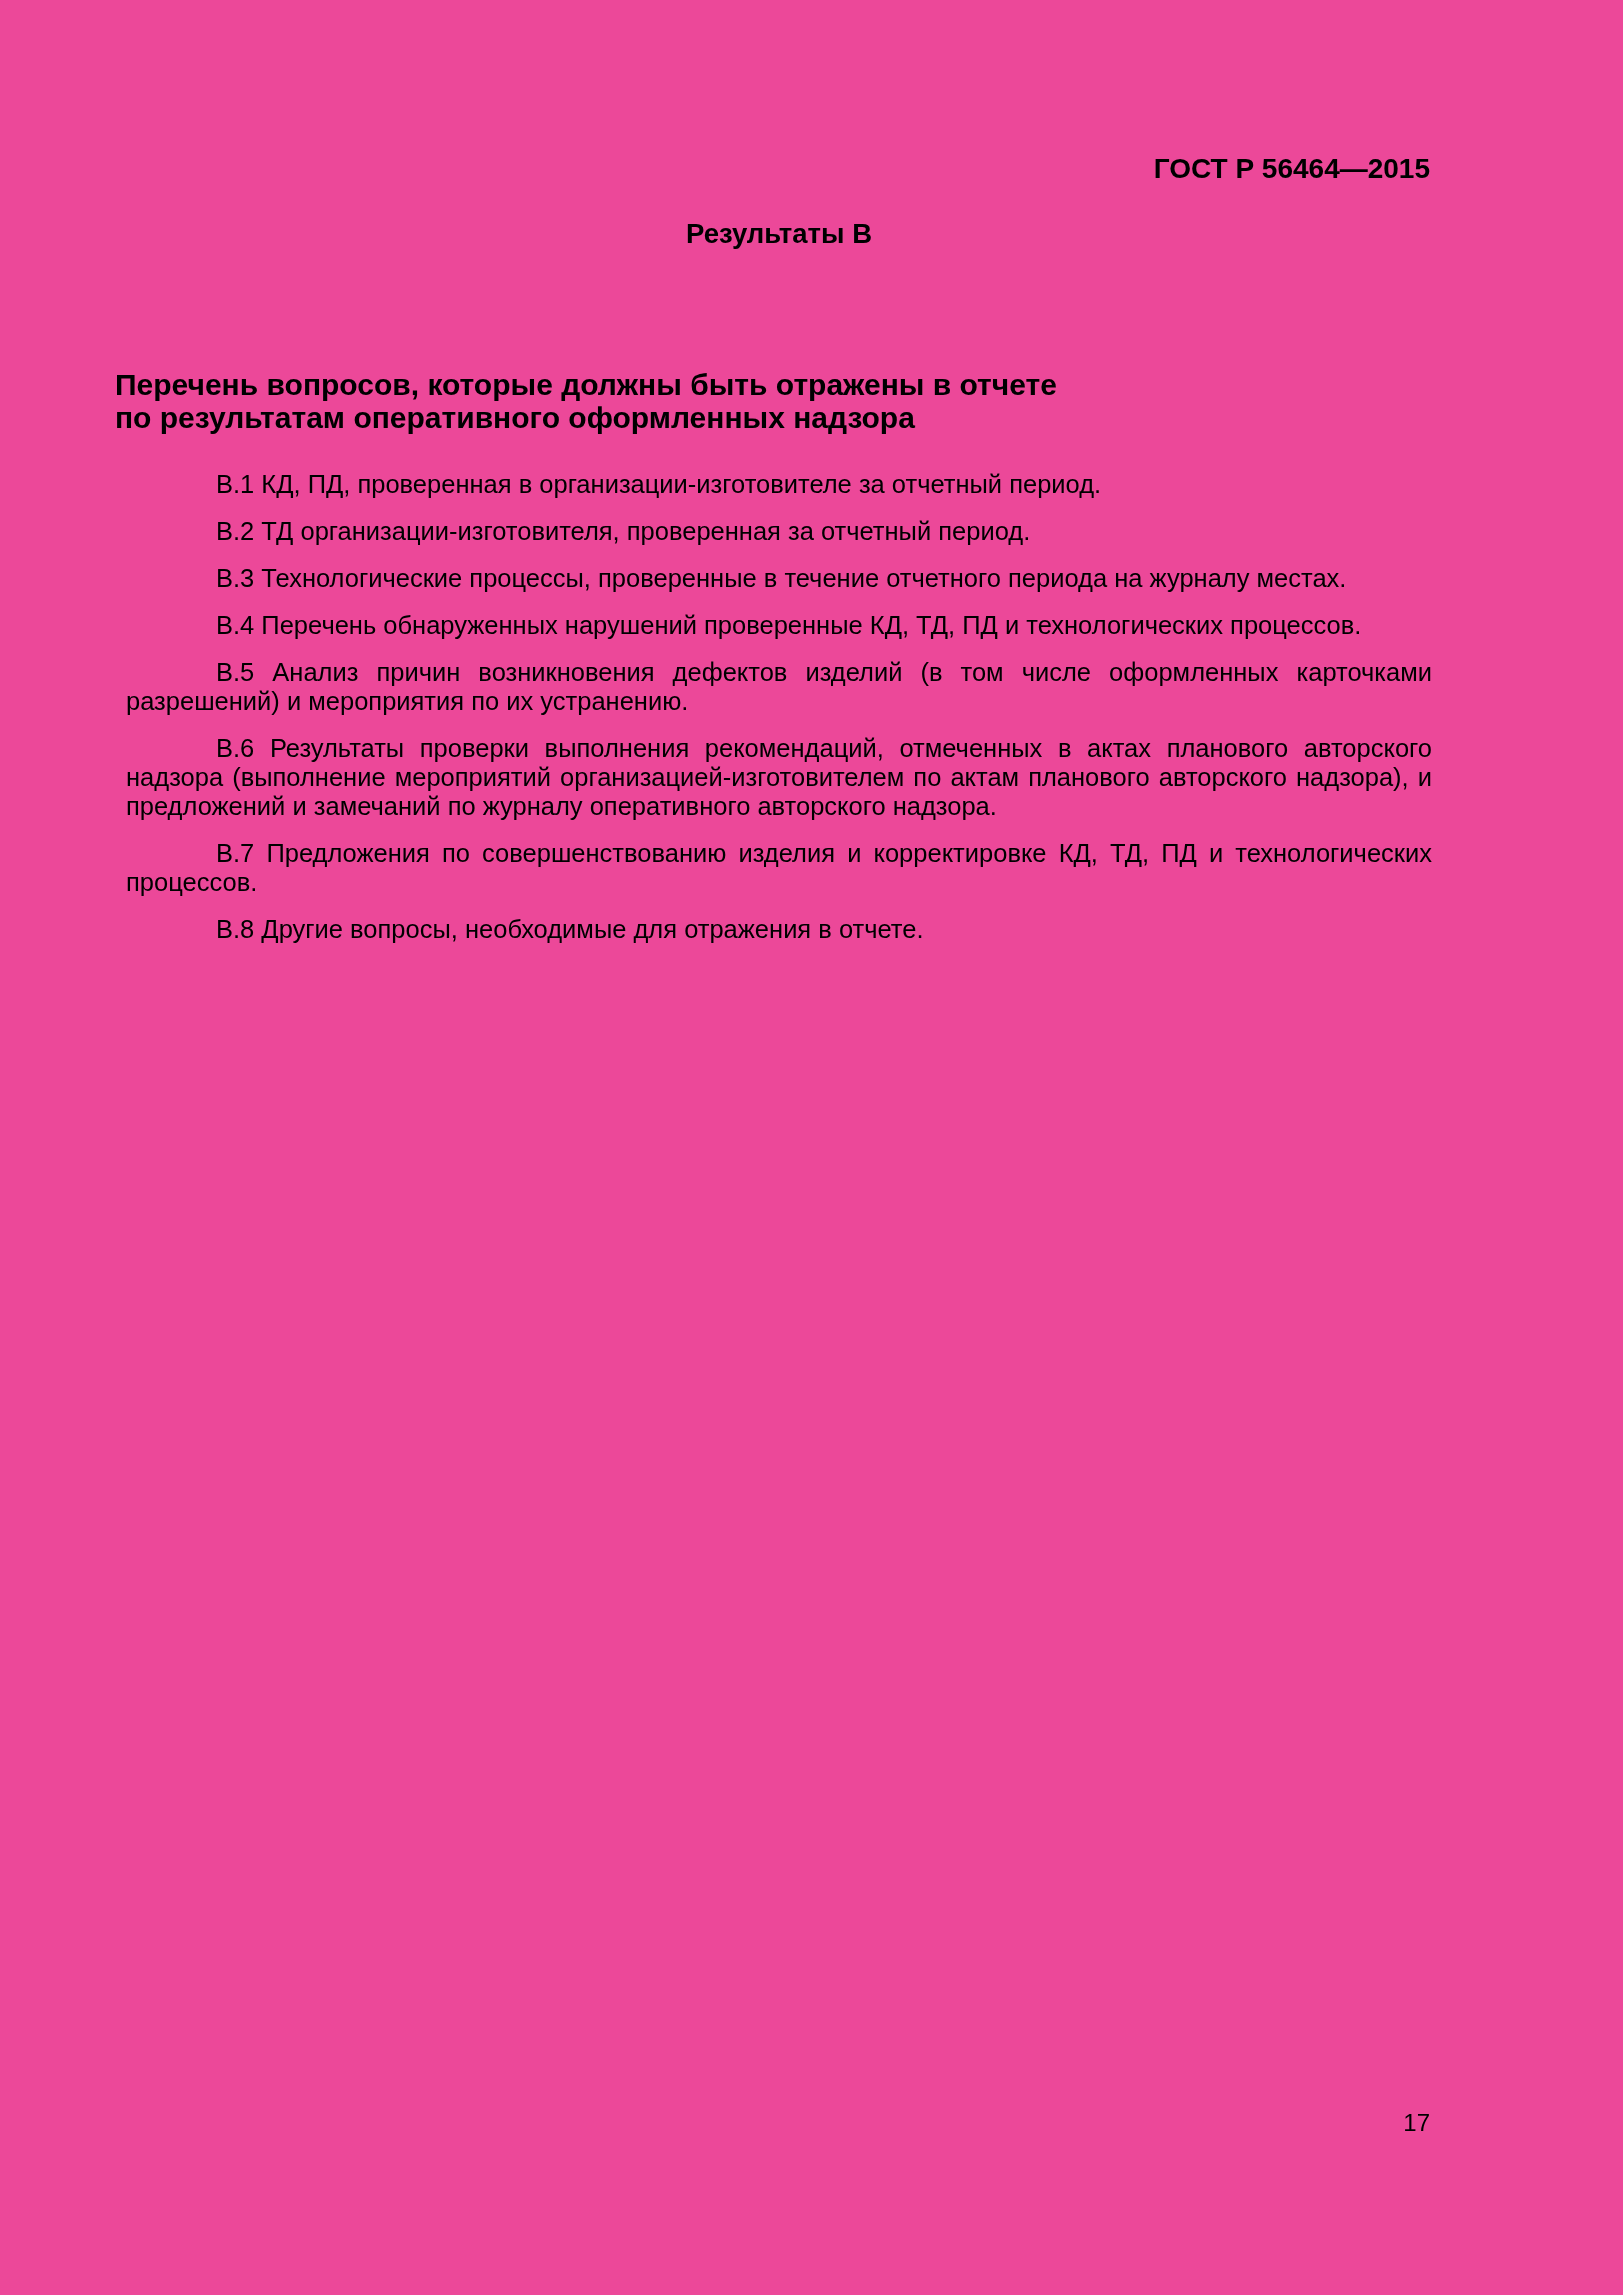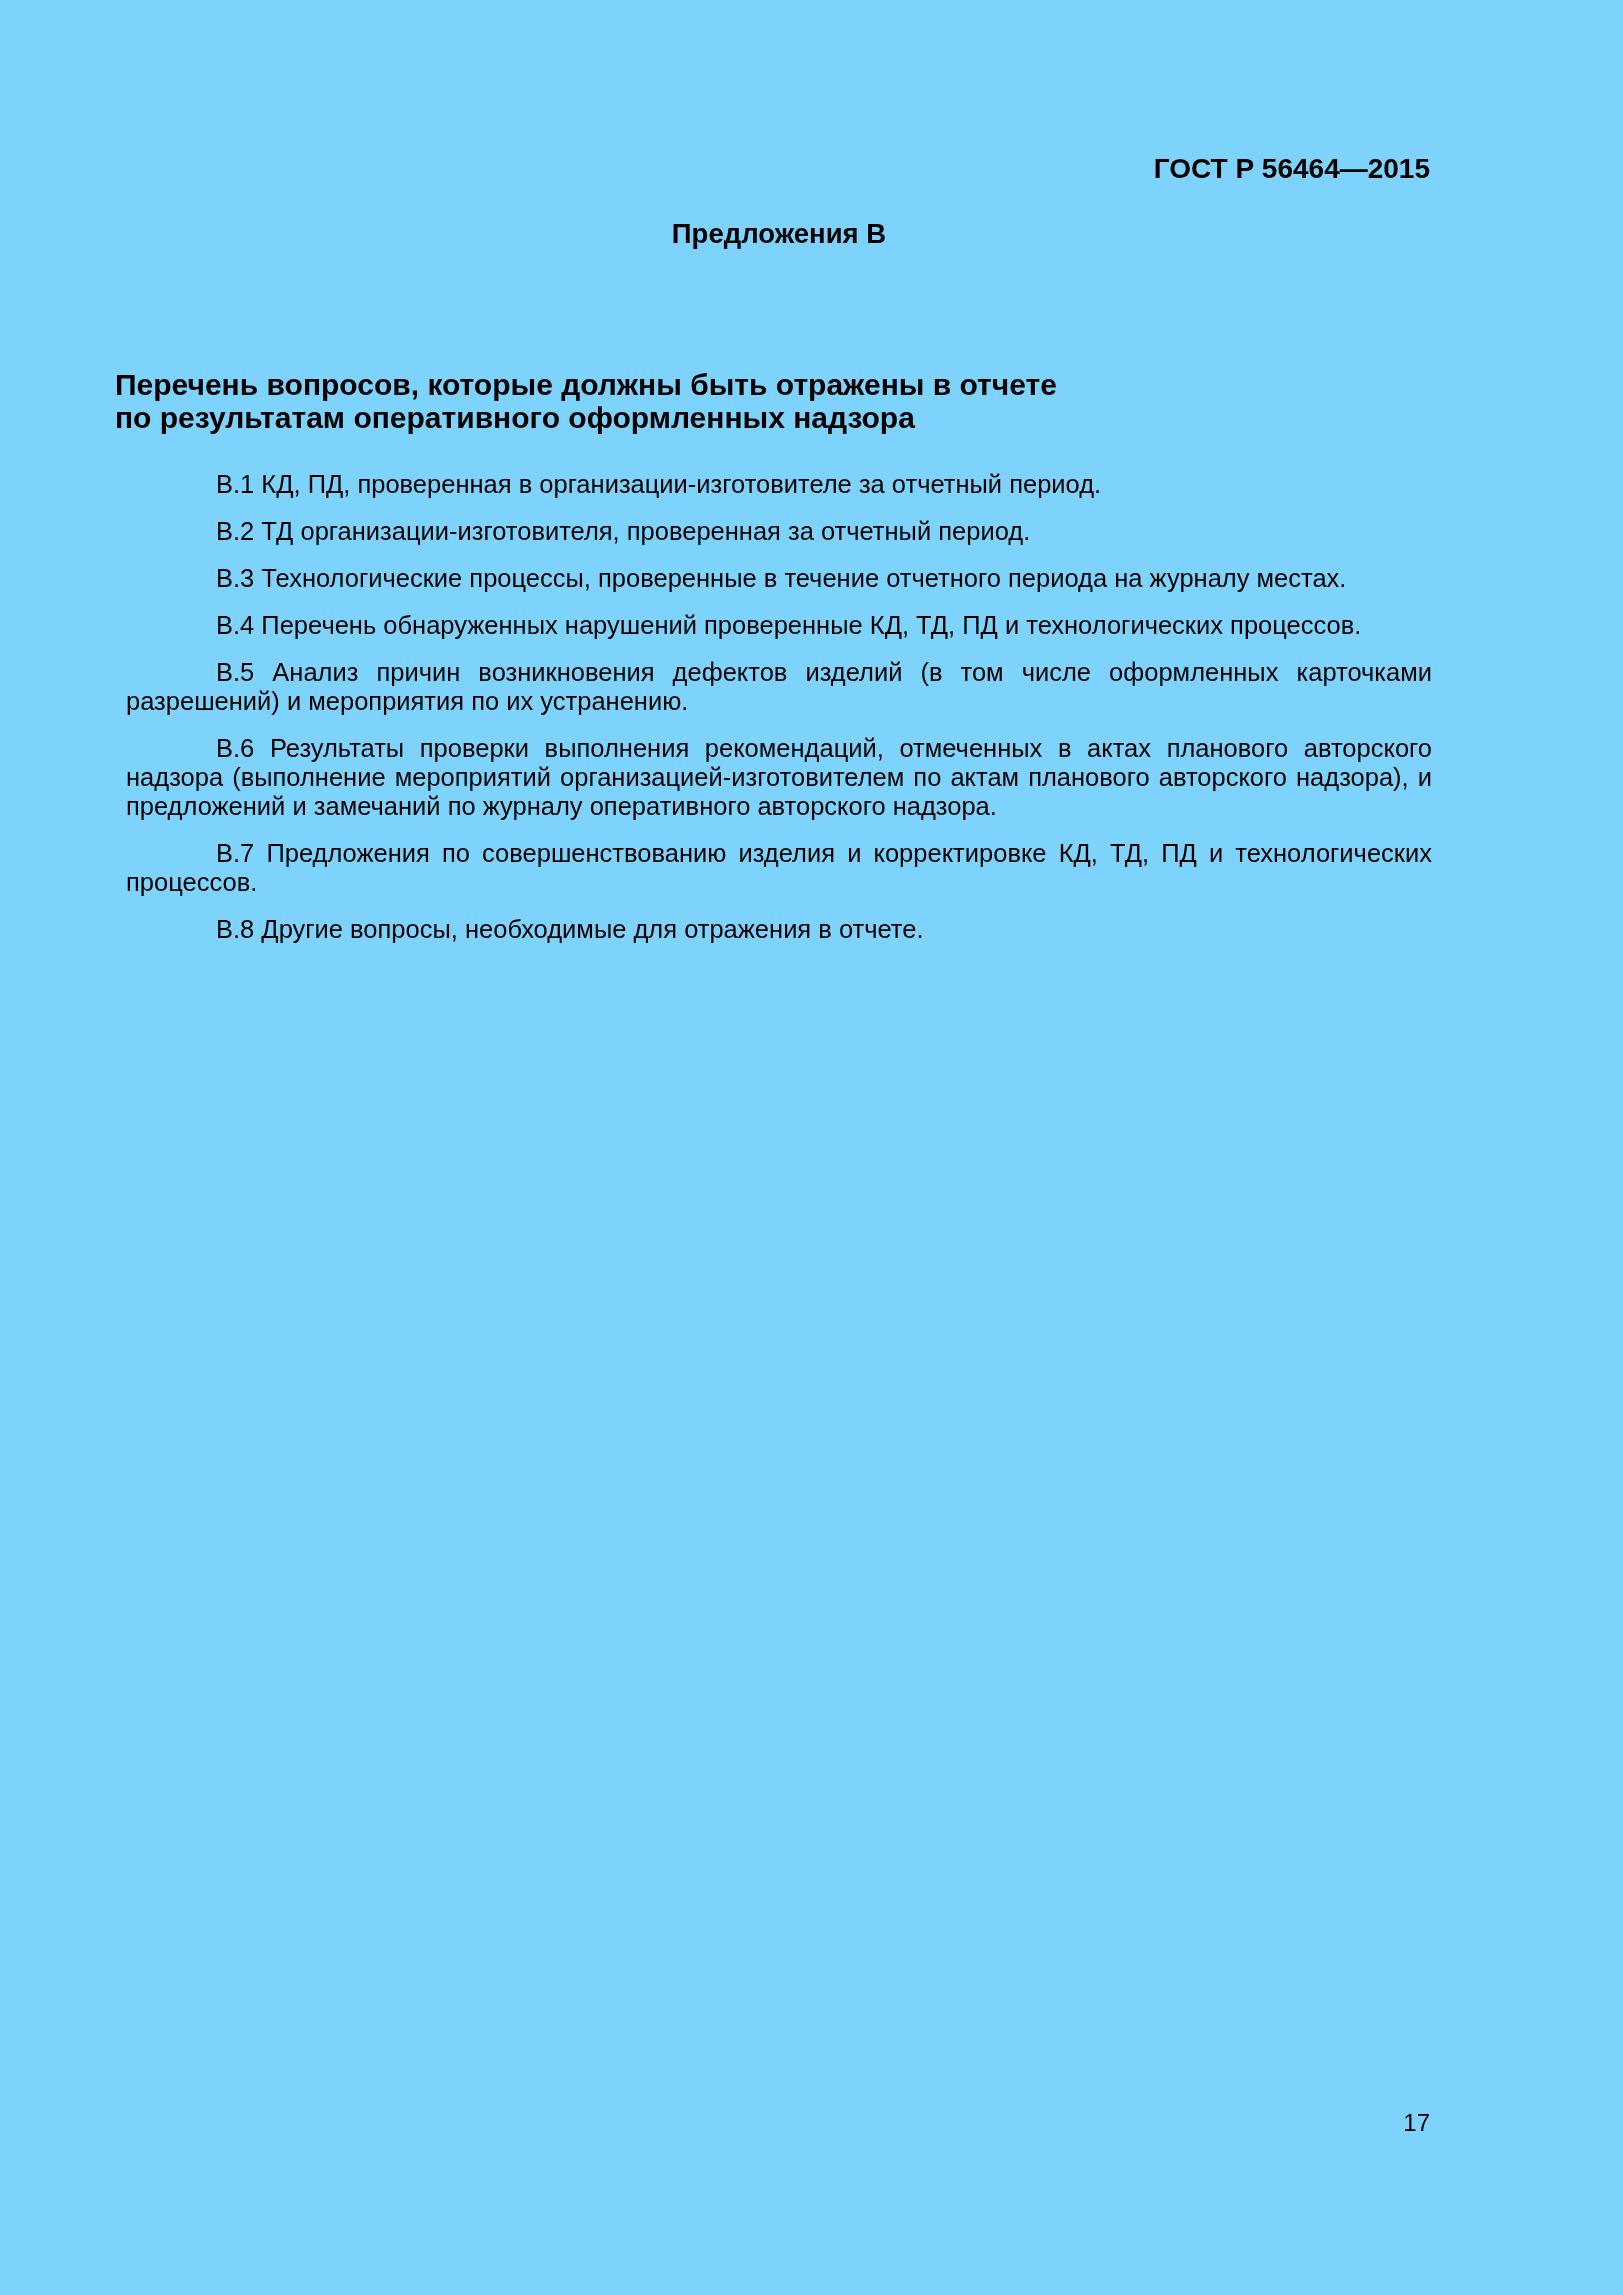--- a/index.html
+++ b/index.html
@@ -4,21 +4,21 @@
 <style>
   html, body {
     margin: 0;
     padding: 0;
     background: #ffffff;
   }
   .page {
     position: relative;
     width: 1623px;
     height: 2295px;
-    background: #7dd3fc;
+    background: #ec4899;
     color: #000000;
     font-family: "Liberation Sans", sans-serif;
     overflow: hidden;
   }
   .doc-header {
     position: absolute;
     top: 154px;
     left: 108px;
     right: 193px;
     text-align: right;
@@ -74,21 +74,21 @@
 </head>
 <body>
 
 <div class="page">
 
   <div class="doc-header">
     <span>ГОСТ Р 56464—2015</span>
   </div>
 
   <div class="appendix">
-    <div>Предложения В</div>
+    <div>Результаты В</div>
   </div>
 
   <h1 class="section-title">
     <div>Перечень вопросов, которые должны быть отражены в отчете</div>
     <div>по результатам оперативного оформленных надзора</div>
   </h1>
 
   <div class="body-text">
     <p>В.1 КД, ПД, проверенная в организации-изготовителе за отчетный период.</p>
     <p>В.2 ТД организации-изготовителя, проверенная за отчетный период.</p>

